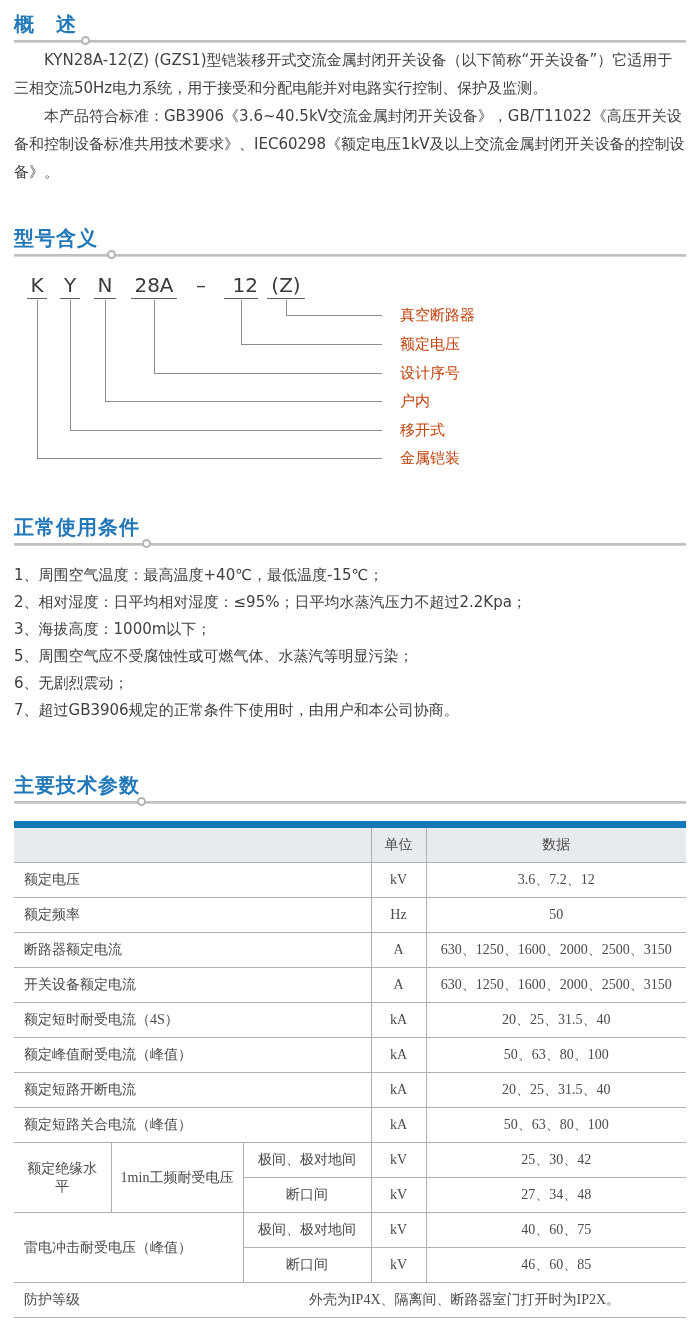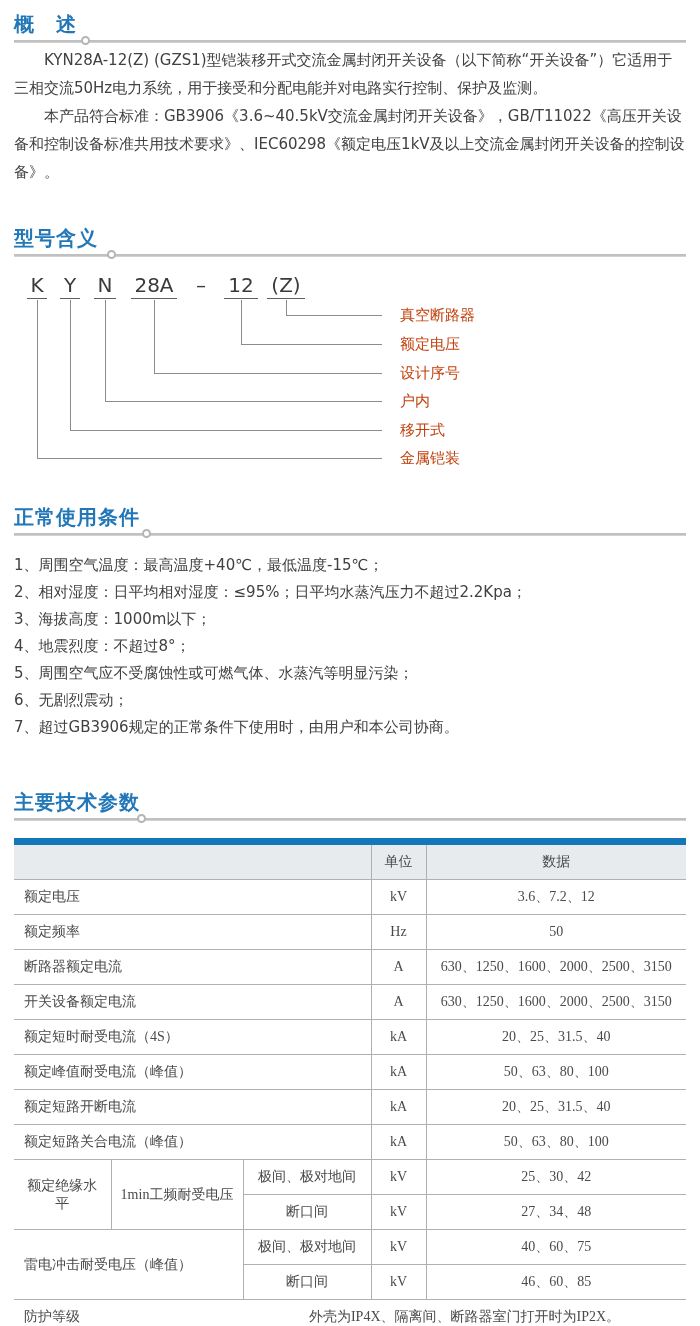--- a/index.html
+++ b/index.html
@@ -15,21 +15,21 @@
   .para { font-size: 15px; line-height: 28px; text-indent: 2em; margin: 0; }
 
   .sec-model { margin-top: 40px; }
   .diagram { position: relative; height: 200px; margin-top: 18px; color: #3a3a3a; }
   .term { position: absolute; top: 0; font-size: 20px; line-height: 21px; text-align: center; padding-bottom: 2px; border-bottom: 1px solid #5e5e5e; }
   .term-dash { border-bottom: none; }
   .vline { position: absolute; width: 0; border-left: 1px solid #8c8c8c; }
   .hline { position: absolute; height: 0; border-top: 1px solid #8c8c8c; }
   .dlabel { position: absolute; left: 386px; font-size: 15px; line-height: 20px; color: #c2410c; white-space: nowrap; }
 
-  .sec-conditions { margin-top: 30px; }
+  .sec-conditions { margin-top: 40px; }
   .cond-list { margin-top: 16px; font-size: 15px; }
   .cond-item { line-height: 27px; }
   .cond-item.indent { padding-left: 106px; }
 
   .sec-parameters { margin-top: 49px; }
   .tbl-bar { height: 7px; background: #1478b8; margin-top: 17px; }
   table.params { width: 100%; border-collapse: collapse; font-size: 14px; color: #4a4a4a; table-layout: fixed; }
   .params th, .params td { height: 21px; padding: 8px; text-align: center; font-weight: normal; vertical-align: middle; font-family: Liberation Serif, serif; }
   .params thead th { background: #e8ebee; }
   .params tr { border-bottom: 1px solid #b0b0b0; }
@@ -58,21 +58,21 @@
       <span class="knob" style="left:93px;"></span>
     </div>
 
     <div class="diagram">
 
       <span class="term" style="left:13px;width:20px;">K</span>
       <span class="term" style="left:46px;width:20px;">Y</span>
       <span class="term" style="left:80px;width:22px;">N</span>
       <span class="term" style="left:117px;width:46px;">28A</span>
       <span class="term term-dash" style="left:179px;width:16px;">–</span>
-      <span class="term" style="left:210px;width:34px;">12</span>
+      <span class="term" style="left:210px;width:34px;text-align:right;">12</span>
       <span class="term" style="left:253px;width:38px;">(Z)</span>
 
       <span class="vline" style="left:272px;top:25px;height:15px;"></span>
       <span class="hline" style="left:272px;top:40px;width:96px;"></span>
       <span class="dlabel" style="top:30px;">真空断路器</span>
 
       <span class="vline" style="left:227px;top:25px;height:44px;"></span>
       <span class="hline" style="left:227px;top:69px;width:141px;"></span>
       <span class="dlabel" style="top:59px;">额定电压</span>
 
@@ -96,21 +96,20 @@
 
   <div class="sec-conditions">
     <h2 class="sec-title">正常使用条件</h2>
     <div class="rule">
       <span class="knob" style="left:128px;"></span>
     </div>
     <div class="cond-list">
       <div class="cond-item">1、周围空气温度：最高温度+40℃，最低温度-15℃；</div>
       <div class="cond-item">2、相对湿度：日平均相对湿度：≤95%；日平均水蒸汽压力不超过2.2Kpa；</div>
       <div class="cond-item">3、海拔高度：1000m以下；</div>
-      <div class="cond-item">4、地震烈度：不超过8°；</div>
       <div class="cond-item">5、周围空气应不受腐蚀性或可燃气体、水蒸汽等明显污染；</div>
       <div class="cond-item">6、无剧烈震动；</div>
       <div class="cond-item">7、超过GB3906规定的正常条件下使用时，由用户和本公司协商。</div>
     </div>
   </div>
 
   <div class="sec-parameters">
     <h2 class="sec-title">主要技术参数</h2>
     <div class="rule">
       <span class="knob" style="left:123px;"></span>

